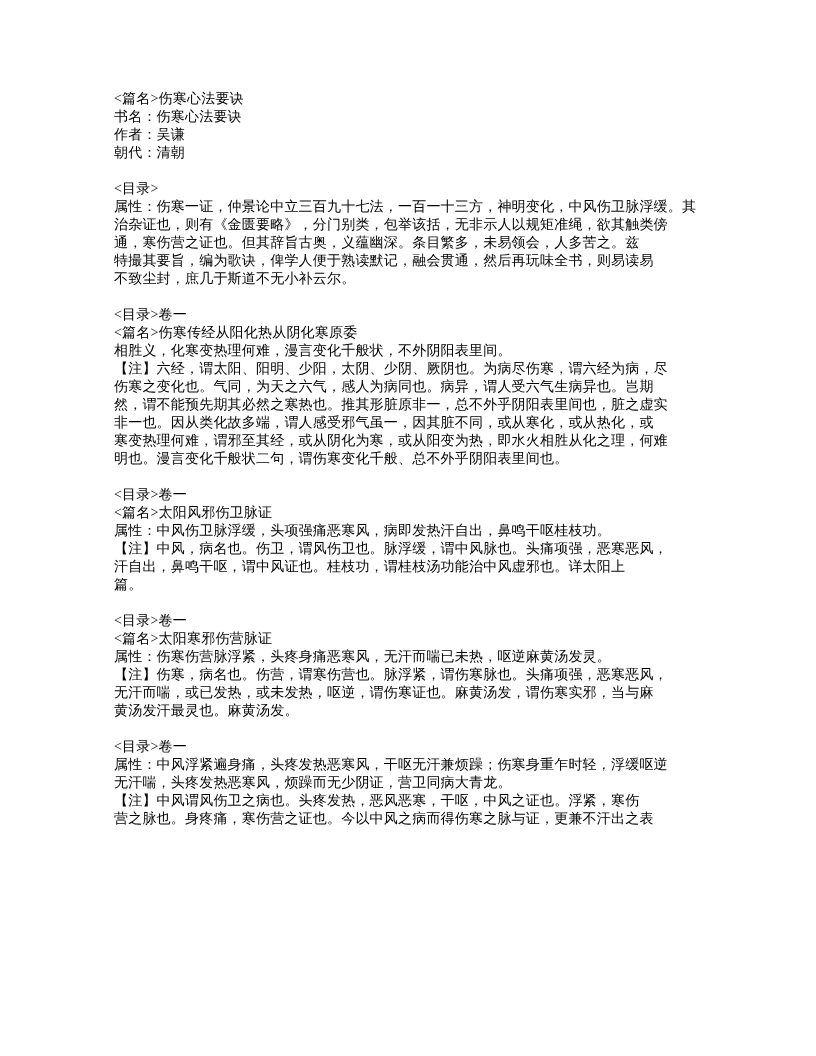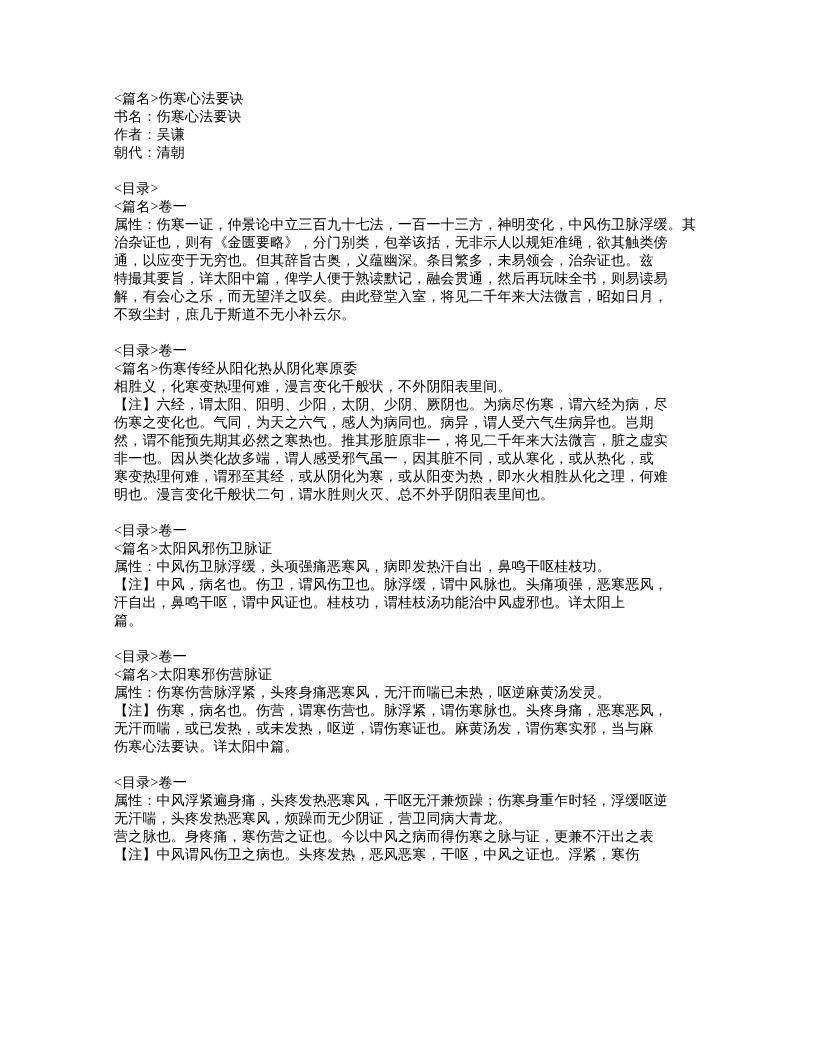--- a/index.html
+++ b/index.html
@@ -39,56 +39,54 @@
 <div class="page">
   <div id="doc">
       <div class="section">
         <div class="line">&lt;篇名&gt;伤寒心法要诀</div>
         <div class="line">书名：伤寒心法要诀</div>
         <div class="line">作者：吴谦</div>
         <div class="line">朝代：清朝</div>
       </div>
       <div class="section">
         <div class="line">&lt;目录&gt;</div>
-        <div class="line">&lt;篇名&gt;卷一</div>
         <div class="line">属性：伤寒一证，仲景论中立三百九十七法，一百一十三方，神明变化，中风伤卫脉浮缓。其</div>
         <div class="line">治杂证也，则有《金匮要略》，分门别类，包举该括，无非示人以规矩准绳，欲其触类傍</div>
-        <div class="line">通，以应变于无穷也。但其辞旨古奥，义蕴幽深。条目繁多，未易领会，治杂证也。兹</div>
-        <div class="line">特撮其要旨，详太阳中篇，俾学人便于熟读默记，融会贯通，然后再玩味全书，则易读易</div>
-        <div class="line">解，有会心之乐，而无望洋之叹矣。由此登堂入室，将见二千年来大法微言，昭如日月，</div>
+        <div class="line">通，寒伤营之证也。但其辞旨古奥，义蕴幽深。条目繁多，未易领会，人多苦之。兹</div>
+        <div class="line">特撮其要旨，编为歌诀，俾学人便于熟读默记，融会贯通，然后再玩味全书，则易读易</div>
         <div class="line">不致尘封，庶几于斯道不无小补云尔。</div>
       </div>
       <div class="section">
         <div class="line">&lt;目录&gt;卷一</div>
         <div class="line">&lt;篇名&gt;伤寒传经从阳化热从阴化寒原委</div>
         <div class="line">相胜义，化寒变热理何难，漫言变化千般状，不外阴阳表里间。</div>
         <div class="line">【注】六经，谓太阳、阳明、少阳，太阴、少阴、厥阴也。为病尽伤寒，谓六经为病，尽</div>
         <div class="line">伤寒之变化也。气同，为天之六气，感人为病同也。病异，谓人受六气生病异也。岂期</div>
-        <div class="line">然，谓不能预先期其必然之寒热也。推其形脏原非一，将见二千年来大法微言，脏之虚实</div>
+        <div class="line">然，谓不能预先期其必然之寒热也。推其形脏原非一，总不外乎阴阳表里间也，脏之虚实</div>
         <div class="line">非一也。因从类化故多端，谓人感受邪气虽一，因其脏不同，或从寒化，或从热化，或</div>
         <div class="line">寒变热理何难，谓邪至其经，或从阴化为寒，或从阳变为热，即水火相胜从化之理，何难</div>
-        <div class="line">明也。漫言变化千般状二句，谓水胜则火灭、总不外乎阴阳表里间也。</div>
+        <div class="line">明也。漫言变化千般状二句，谓伤寒变化千般、总不外乎阴阳表里间也。</div>
       </div>
       <div class="section">
         <div class="line">&lt;目录&gt;卷一</div>
         <div class="line">&lt;篇名&gt;太阳风邪伤卫脉证</div>
         <div class="line">属性：中风伤卫脉浮缓，头项强痛恶寒风，病即发热汗自出，鼻鸣干呕桂枝功。</div>
         <div class="line">【注】中风，病名也。伤卫，谓风伤卫也。脉浮缓，谓中风脉也。头痛项强，恶寒恶风，</div>
         <div class="line">汗自出，鼻鸣干呕，谓中风证也。桂枝功，谓桂枝汤功能治中风虚邪也。详太阳上</div>
         <div class="line">篇。</div>
       </div>
       <div class="section">
         <div class="line">&lt;目录&gt;卷一</div>
         <div class="line">&lt;篇名&gt;太阳寒邪伤营脉证</div>
         <div class="line">属性：伤寒伤营脉浮紧，头疼身痛恶寒风，无汗而喘已未热，呕逆麻黄汤发灵。</div>
-        <div class="line">【注】伤寒，病名也。伤营，谓寒伤营也。脉浮紧，谓伤寒脉也。头疼身痛，恶寒恶风，</div>
+        <div class="line">【注】伤寒，病名也。伤营，谓寒伤营也。脉浮紧，谓伤寒脉也。头痛项强，恶寒恶风，</div>
         <div class="line">无汗而喘，或已发热，或未发热，呕逆，谓伤寒证也。麻黄汤发，谓伤寒实邪，当与麻</div>
-        <div class="line">伤寒心法要诀。详太阳中篇。</div>
+        <div class="line">黄汤发汗最灵也。麻黄汤发。</div>
       </div>
       <div class="section">
         <div class="line">&lt;目录&gt;卷一</div>
         <div class="line">属性：中风浮紧遍身痛，头疼发热恶寒风，干呕无汗兼烦躁；伤寒身重乍时轻，浮缓呕逆</div>
         <div class="line">无汗喘，头疼发热恶寒风，烦躁而无少阴证，营卫同病大青龙。</div>
+        <div class="line">【注】中风谓风伤卫之病也。头疼发热，恶风恶寒，干呕，中风之证也。浮紧，寒伤</div>
         <div class="line">营之脉也。身疼痛，寒伤营之证也。今以中风之病而得伤寒之脉与证，更兼不汗出之表</div>
-        <div class="line">【注】中风谓风伤卫之病也。头疼发热，恶风恶寒，干呕，中风之证也。浮紧，寒伤</div>
       </div>
     </div>
 </div>
 
 </body></html>

